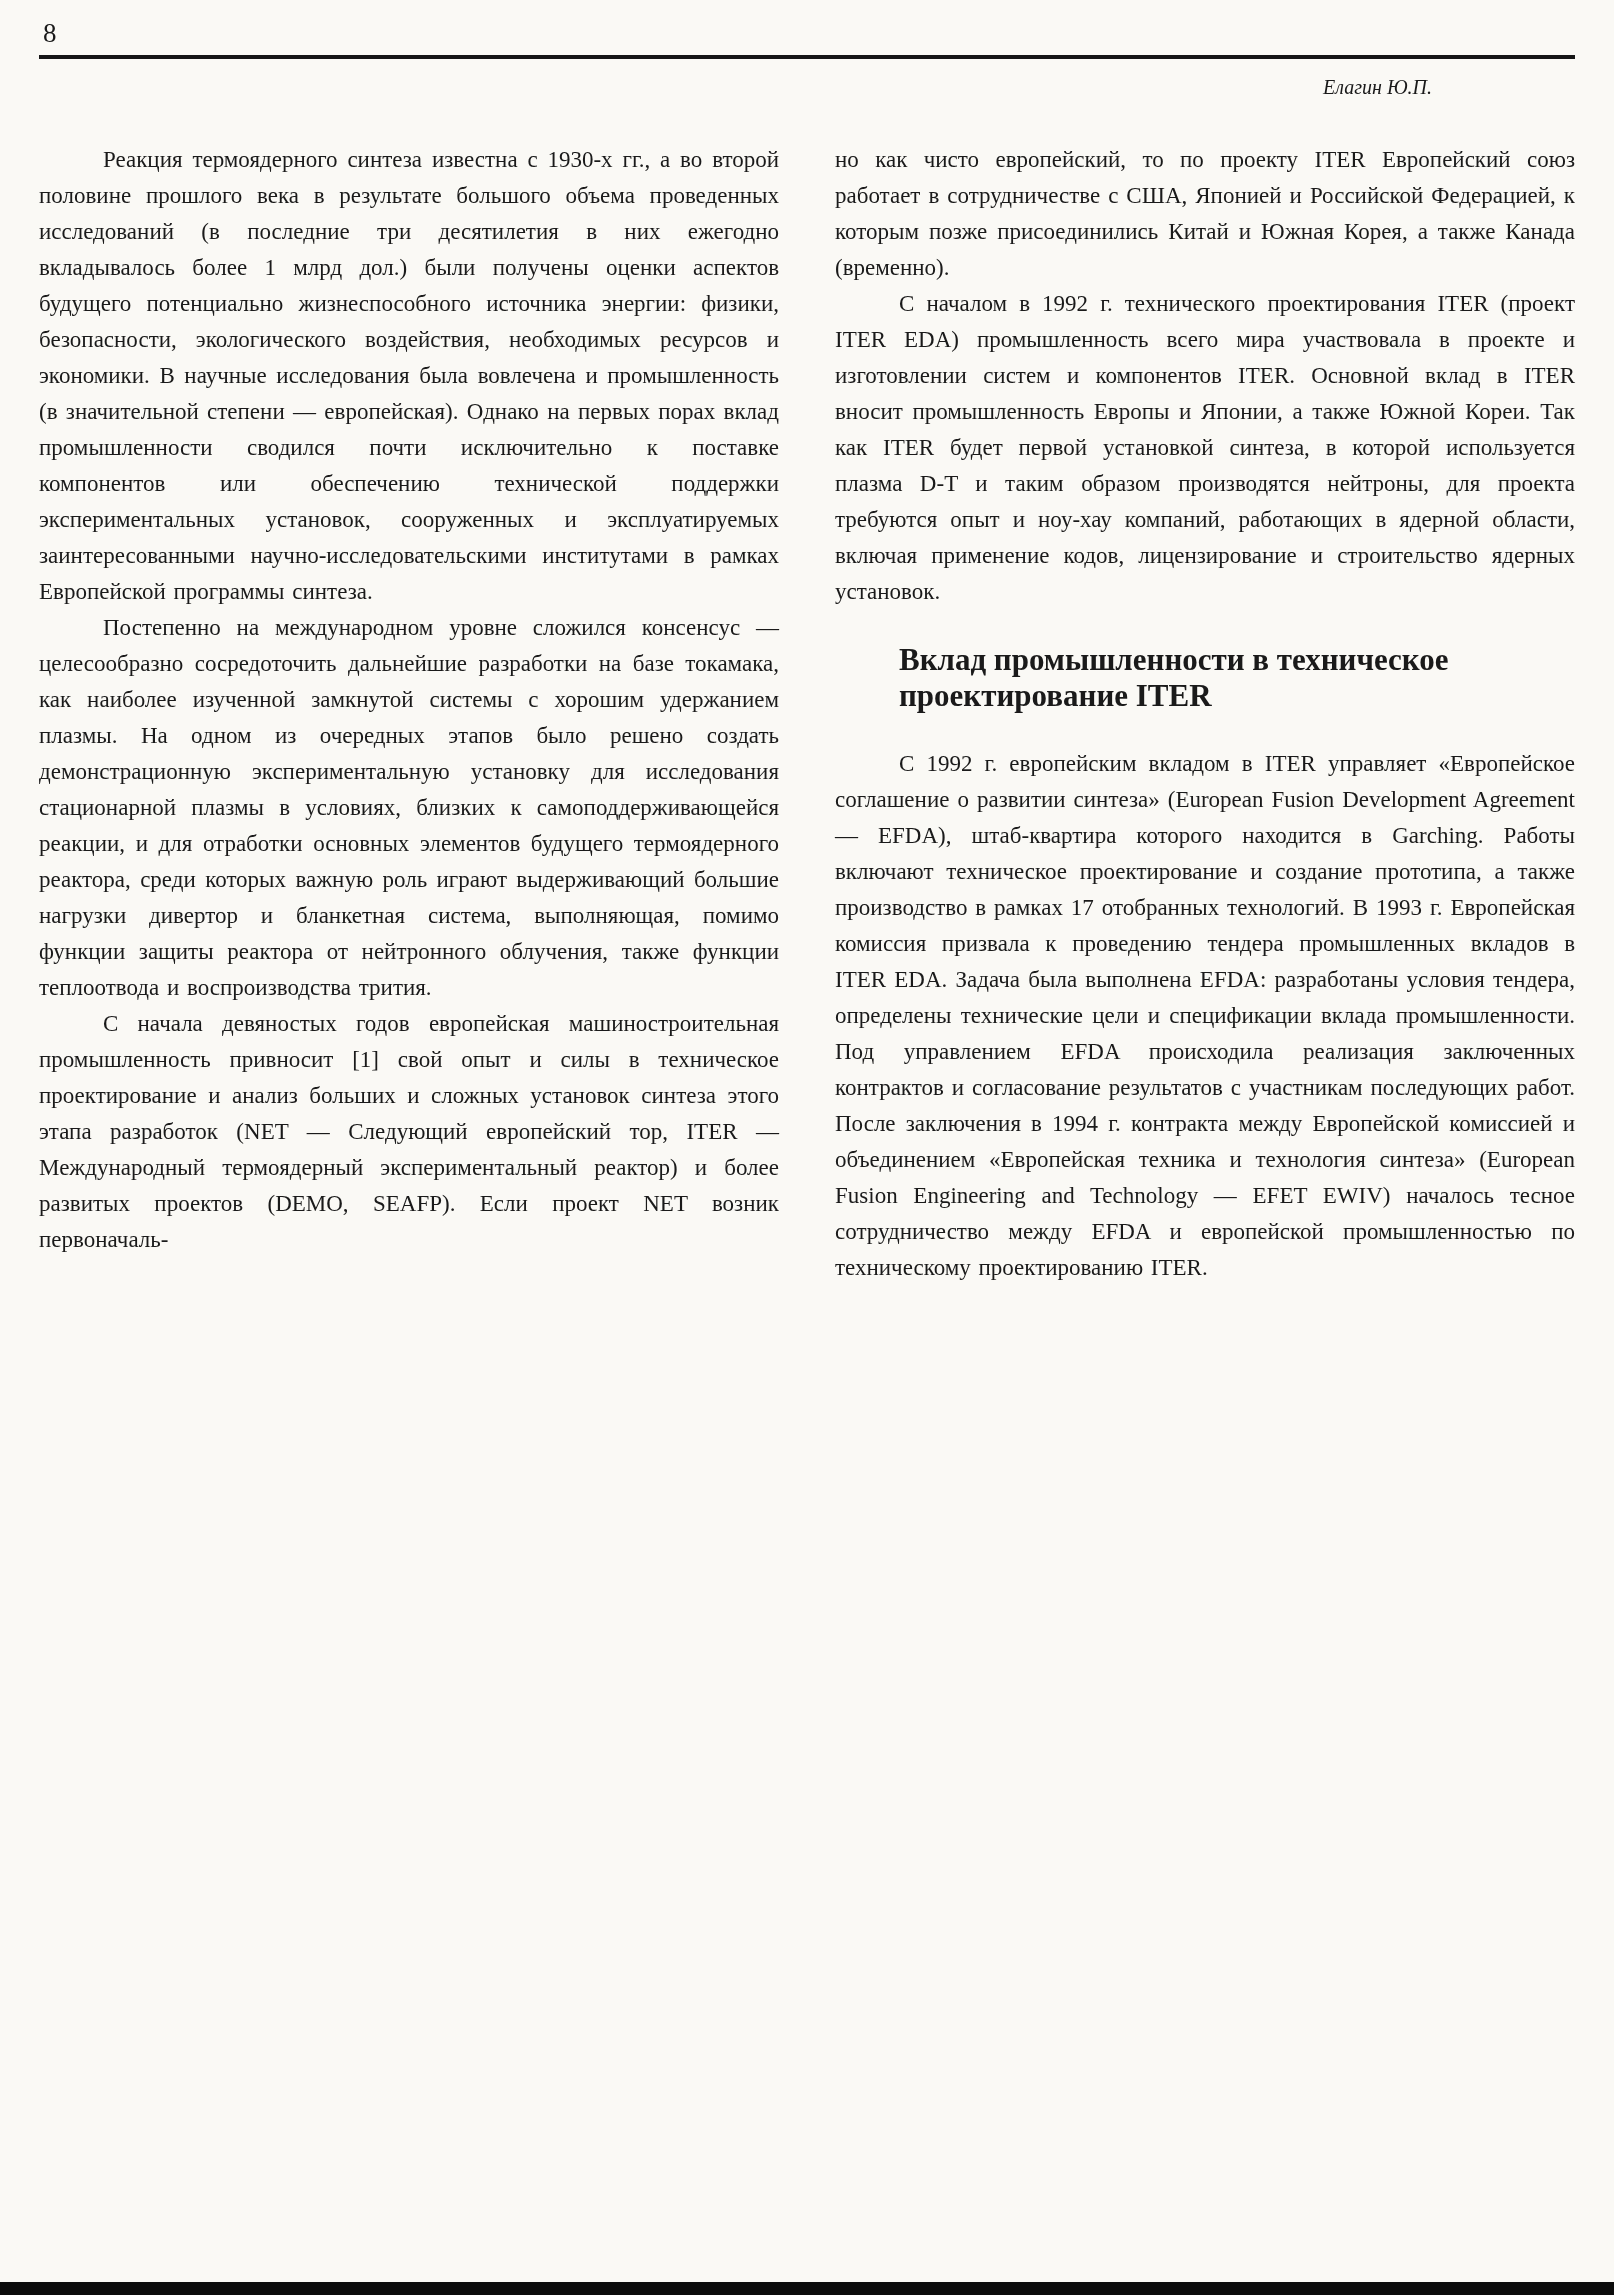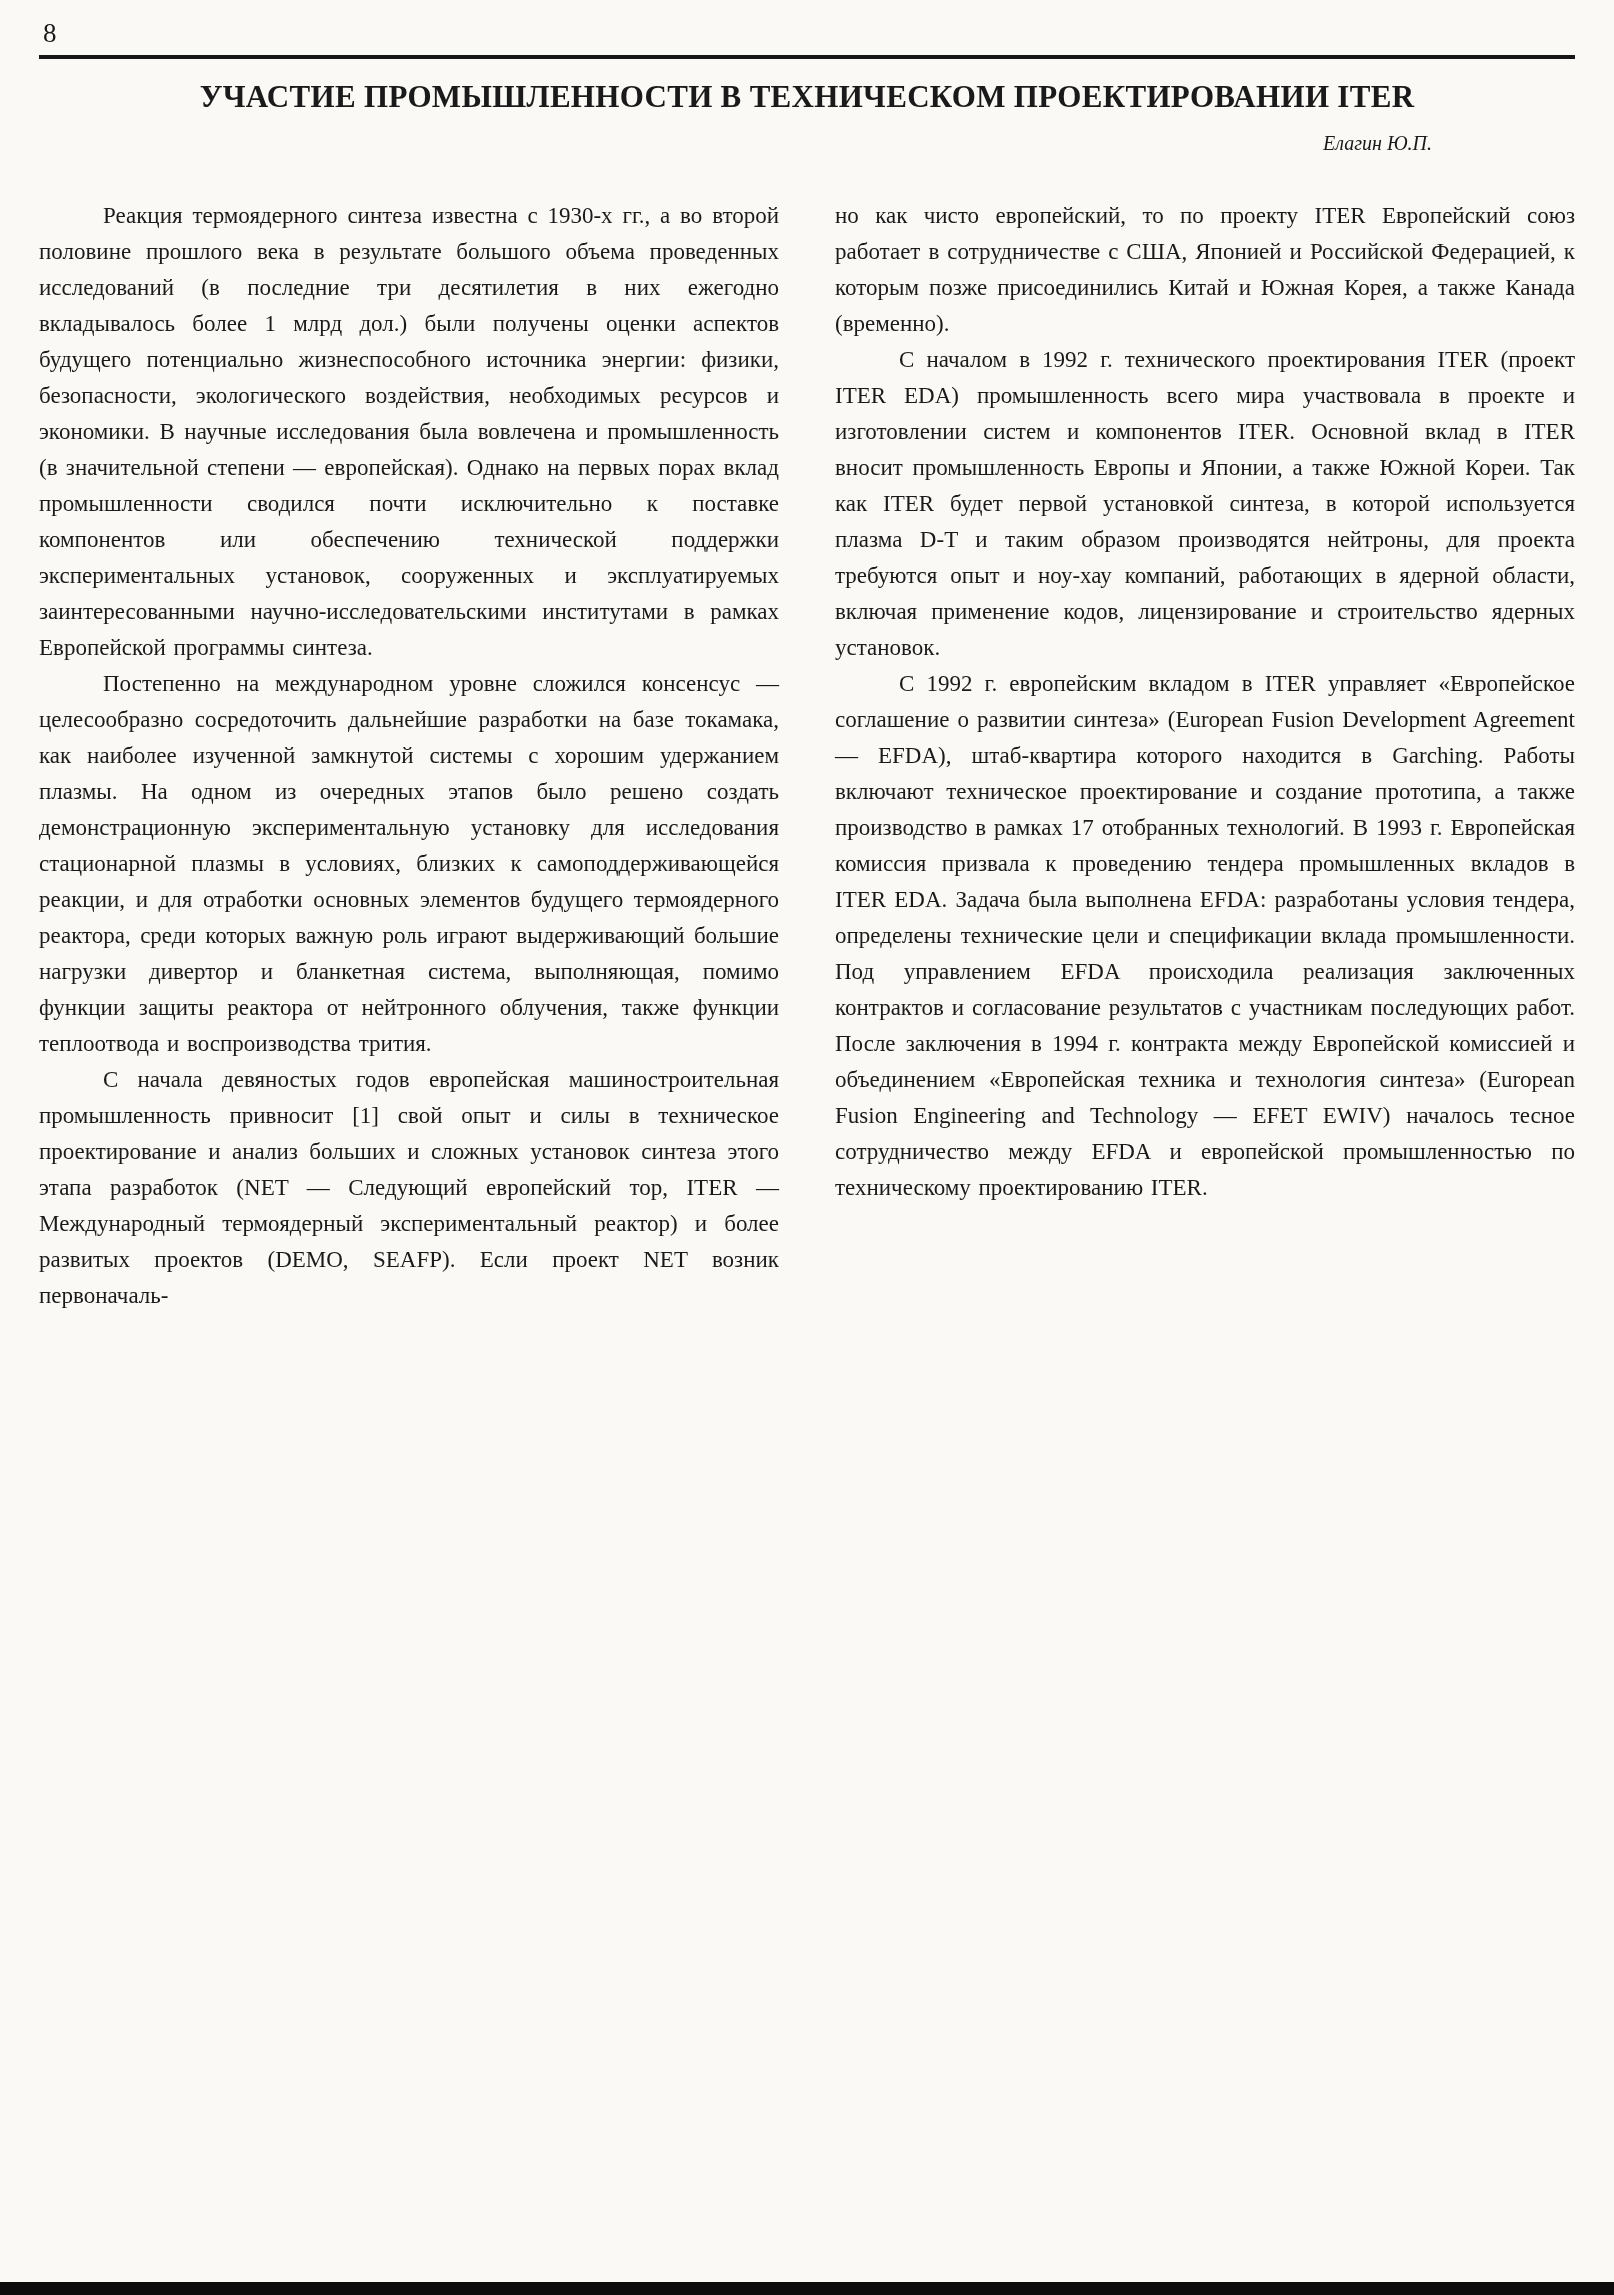--- a/index.html
+++ b/index.html
@@ -83,35 +83,35 @@
 
 <div class="page">
 
   <header class="running-head">
     <span class="pageno">8</span>
   </header>
   <div class="head-rule"></div>
 
 
 
-  <h2 class="article-title">УЧАСТИЕ ПРОМЫШЛЕННОСТИ В ТЕХНИЧЕСКОМ ПРОЕКТИРОВАНИИ ITER</h2>
 
   <div class="author">Елагин Ю.П.</div>
 
   <div class="columns">
 
     <div class="col">
       <p class="para">Реакция термоядерного синтеза известна с 1930-х гг., а во второй половине прошлого века в результате большого объема проведенных исследований (в последние три десятилетия в них ежегодно вкладывалось более 1 млрд дол.) были получены оценки аспектов будущего потенциально жизнеспособного источника энергии: физики, безопасности, экологического воздействия, необходимых ресурсов и экономики. В научные исследования была вовлечена и промышленность (в значительной степени — европейская). Однако на первых порах вклад промышленности сводился почти исключительно к поставке компонентов или обеспечению технической поддержки экспериментальных установок, сооруженных и эксплуатируемых заинтересованными научно-исследовательскими институтами в рамках Европейской программы синтеза.</p>
       <p class="para">Постепенно на международном уровне сложился консенсус — целесообразно сосредоточить дальнейшие разработки на базе токамака, как наиболее изученной замкнутой системы с хорошим удержанием плазмы. На одном из очередных этапов было решено создать демонстрационную экспериментальную установку для исследования стационарной плазмы в условиях, близких к самоподдерживающейся реакции, и для отработки основных элементов будущего термоядерного реактора, среди которых важную роль играют выдерживающий большие нагрузки дивертор и бланкетная система, выполняющая, помимо функции защиты реактора от нейтронного облучения, также функции теплоотвода и воспроизводства трития.</p>
       <p class="para">С начала девяностых годов европейская машиностроительная промышленность привносит [1] свой опыт и силы в техническое проектирование и анализ больших и сложных установок синтеза этого этапа разработок (NET — Следующий европейский тор, ITER — Международный термоядерный экспериментальный реактор) и более развитых проектов (DEMO, SEAFP). Если проект NET возник первоначаль-</p>
     </div>
 
     <div class="col">
       <p class="para continuation">но как чисто европейский, то по проекту ITER Европейский союз работает в сотрудничестве с США, Японией и Российской Федерацией, к которым позже присоединились Китай и Южная Корея, а также Канада (временно).</p>
       <p class="para">С началом в 1992 г. технического проектирования ITER (проект ITER EDA) промышленность всего мира участвовала в проекте и изготовлении систем и компонентов ITER. Основной вклад в ITER вносит промышленность Европы и Японии, а также Южной Кореи. Так как ITER будет первой установкой синтеза, в которой используется плазма D-T и таким образом производятся нейтроны, для проекта требуются опыт и ноу-хау компаний, работающих в ядерной области, включая применение кодов, лицензирование и строительство ядерных установок.</p>
+      <h3 class="subheading">Вклад промышленности в техническое проектирование ITER</h3>
       <p class="para">С 1992 г. европейским вкладом в ITER управляет «Европейское соглашение о развитии синтеза» (European Fusion Development Agreement — EFDA), штаб-квартира которого находится в Garching. Работы включают техническое проектирование и создание прототипа, а также производство в рамках 17 отобранных технологий. В 1993 г. Европейская комиссия призвала к проведению тендера промышленных вкладов в ITER EDA. Задача была выполнена EFDA: разработаны условия тендера, определены технические цели и спецификации вклада промышленности. Под управлением EFDA происходила реализация заключенных контрактов и согласование результатов с участникам последующих работ. После заключения в 1994 г. контракта между Европейской комиссией и объединением «Европейская техника и технология синтеза» (European Fusion Engineering and Technology — EFET EWIV) началось тесное сотрудничество между EFDA и европейской промышленностью по техническому проектированию ITER.</p>
     </div>
 
   </div>
 
   <div class="scan-edge-bottom"></div>
 
 </div>
 
 

